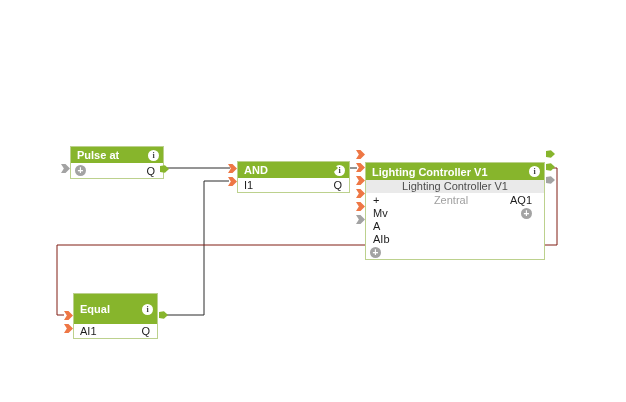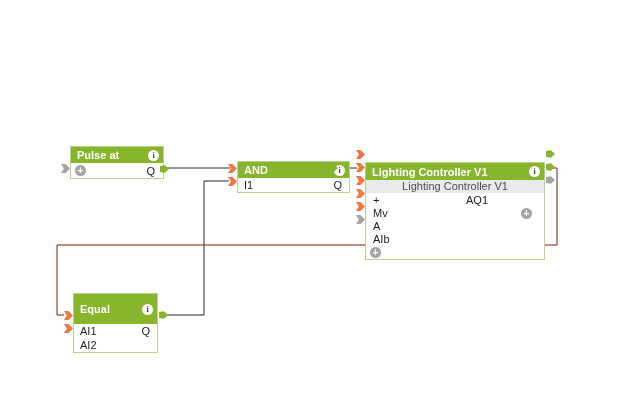--- a/index.html
+++ b/index.html
@@ -94,20 +94,21 @@
   </div>
 
   <div class="block" style="left:365px;top:118px;width:180px;margin-top:44px;">
     <div class="block-header" style="height:17px;">
       <span class="block-title">Lighting Controller V1</span>
       <span class="info-icon">i</span>
     </div>
     <div class="subheader">Lighting Controller V1</div>
     <div class="grid-row">
       <span class="c-left">+</span>
+      <span class="c-center">Zentral</span>
       <span class="c-right">AQ1</span>
     </div>
     <div class="grid-row">
       <span class="c-left">Mv</span>
       <span class="c-center"></span>
       <span class="c-right"><span class="plus-icon">+</span></span>
     </div>
     <div class="grid-row">
       <span class="c-left">A</span>
     </div>
@@ -121,23 +122,20 @@
 
   <div class="block" style="left:73px;top:293px;width:85px;">
     <div class="block-header" style="height:30px;">
       <span class="block-title">Equal</span>
       <span class="info-icon">i</span>
     </div>
     <div class="row" style="height:14px;">
       <span class="lbl-left">AI1</span>
       <span class="lbl-right">Q</span>
     </div>
-    <div class="row" style="height:14px;">
-      <span class="lbl-left">AI2</span>
-    </div>
   </div>
 
   <span class="conn conn-in gray" style="left:61px;top:164px;"></span>
   <span class="conn conn-out green" style="left:160px;top:165px;"></span>
 
   <span class="conn conn-in orange" style="left:228px;top:164px;"></span>
   <span class="conn conn-in orange" style="left:228px;top:177px;"></span>
   <span class="conn conn-out green" style="left:329px;top:164px;"></span>
 
   <span class="conn conn-in orange" style="left:356px;top:150px;"></span>

